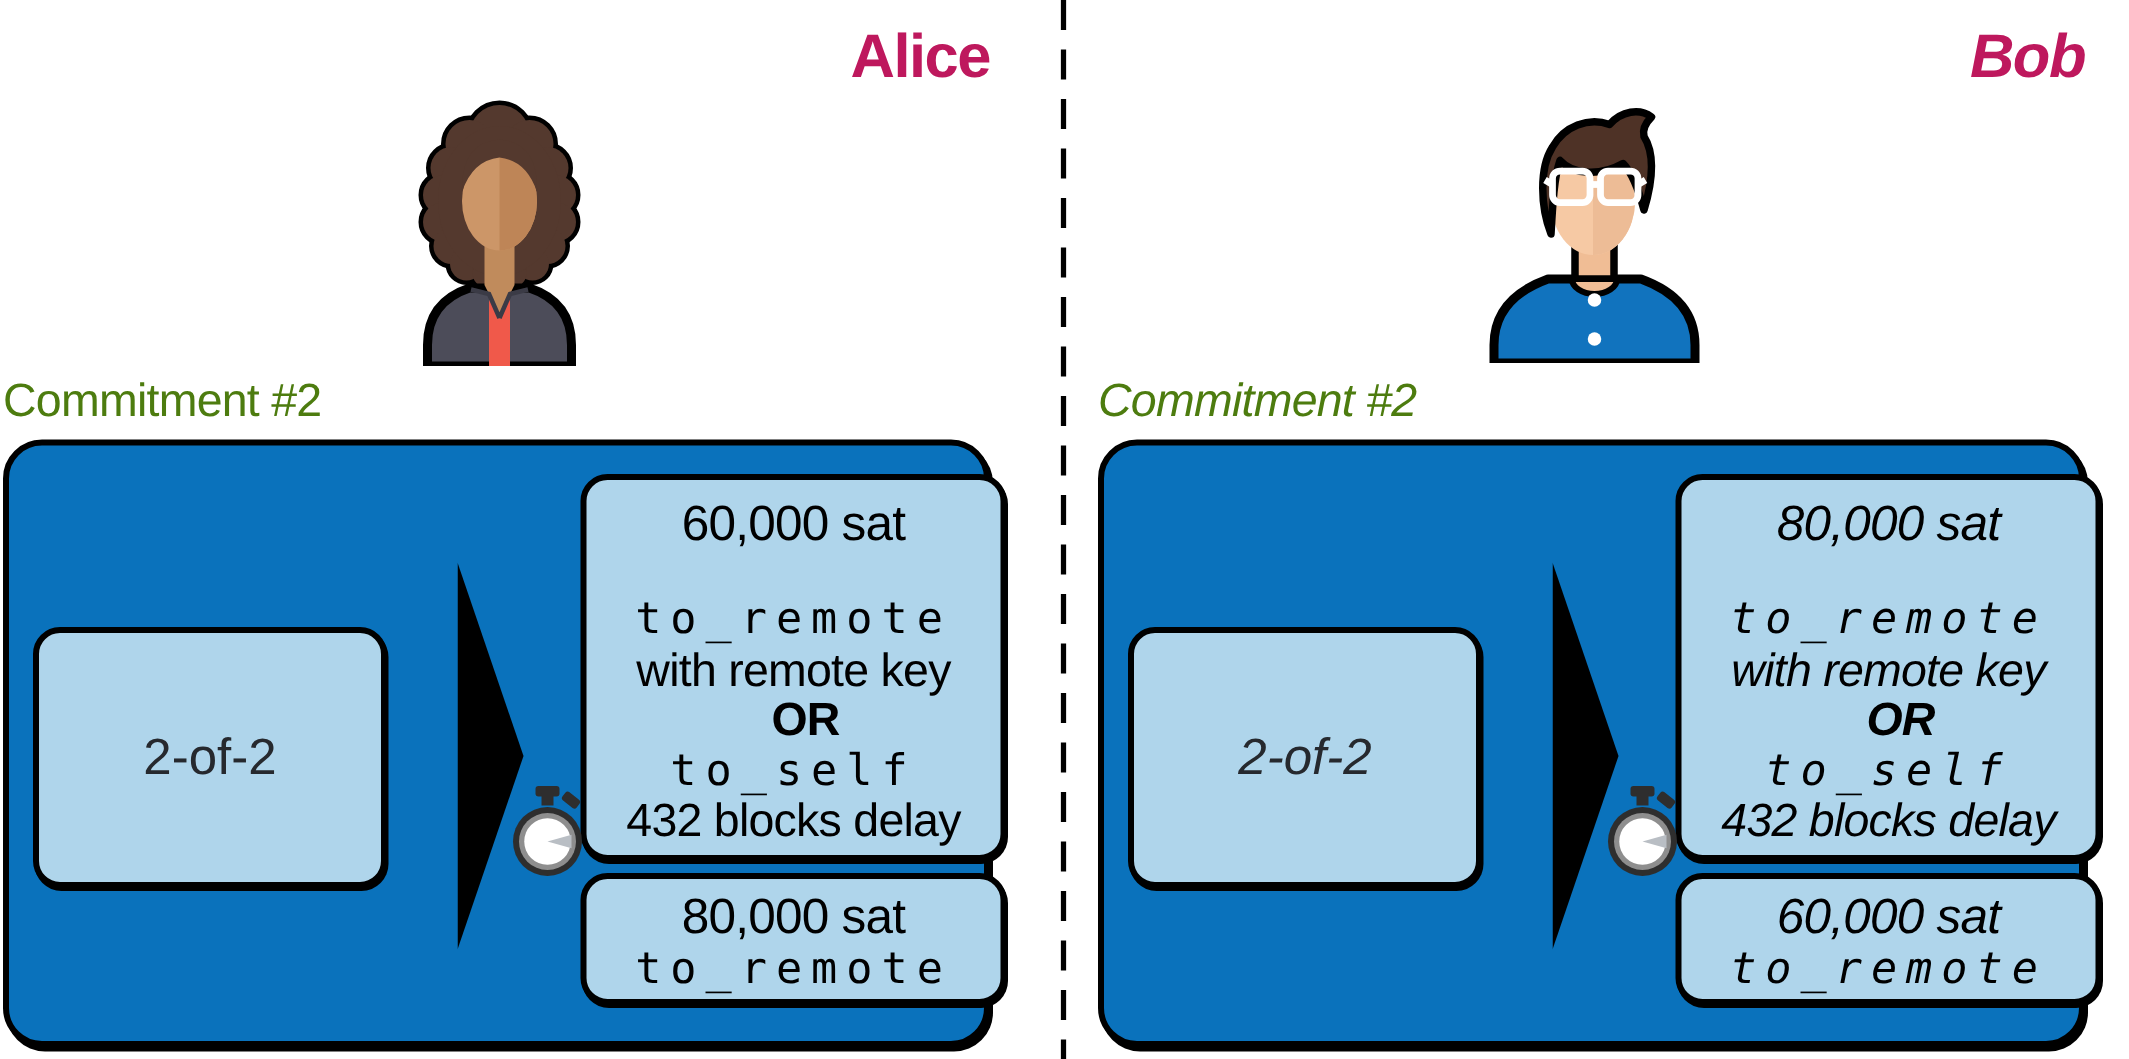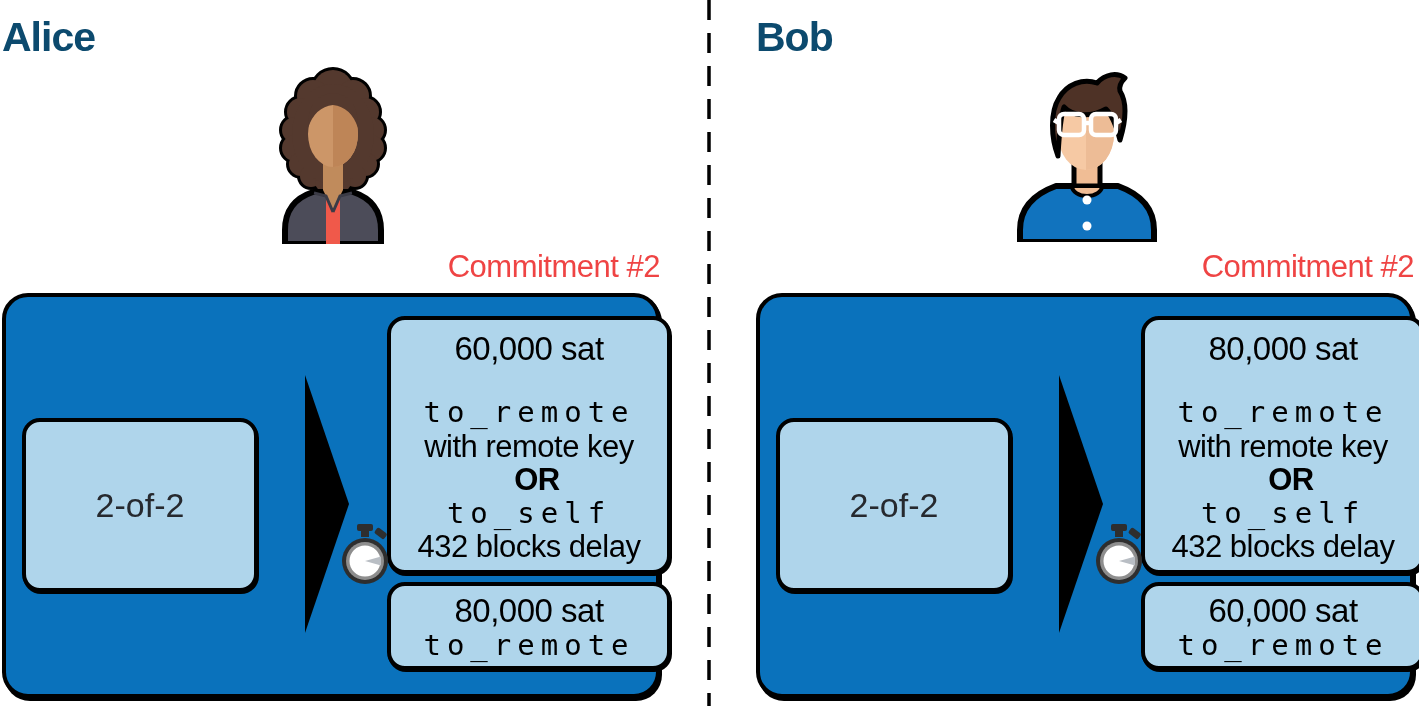--- a/index.html
+++ b/index.html
@@ -9,36 +9,36 @@
   }
   *{box-sizing:border-box;}
   html,body{margin:0;padding:0;}
   body{
     width:1419px;height:706px;position:relative;background:#ffffff;
     font-family:"Liberation Sans","DejaVu Sans",sans-serif;color:#111;
     overflow:hidden;
   }
   .panel{position:absolute;top:0;height:706px;width:709px;}
   #panel-left{left:0;}
-  #panel-right{left:709px;}
+  #panel-right{left:685px;font-style:italic;}
   .column{position:absolute;top:0;width:658px;height:706px;}
   #panel-left .column{left:2px;}
   #panel-right .column{left:47px;}
 
   .person-title{
-    position:absolute;top:14px;left:0;width:100%;text-align:left;
-    font-size:41px;font-weight:700;letter-spacing:-1px;color:#0c4a6e;
+    position:absolute;top:14px;left:0;width:100%;text-align:right;
+    font-size:41px;font-weight:700;letter-spacing:-1px;color:#be185d;
   }
   .avatar{position:absolute;}
   .avatar-alice{left:270px;top:60px;width:122px;height:184px;}
   .avatar-bob{left:256px;top:62px;width:150px;height:180px;}
 
   .commitment-label{
-    position:absolute;top:249px;left:0;width:100%;text-align:right;
-    font-size:31px;font-weight:400;letter-spacing:-0.5px;color:#ef4444;
+    position:absolute;top:249px;left:0;width:100%;text-align:left;
+    font-size:31px;font-weight:400;letter-spacing:-0.5px;color:#4d7c0f;
   }
 
   .tx-box{
     position:absolute;left:0;top:293px;width:658px;height:405px;
     background:var(--channel-blue);
     border:4px solid var(--outline);border-radius:26px;
     box-shadow:2px 3px 0 var(--outline);
   }
   .funding-box{
     position:absolute;left:16px;top:121px;width:236px;height:174px;

